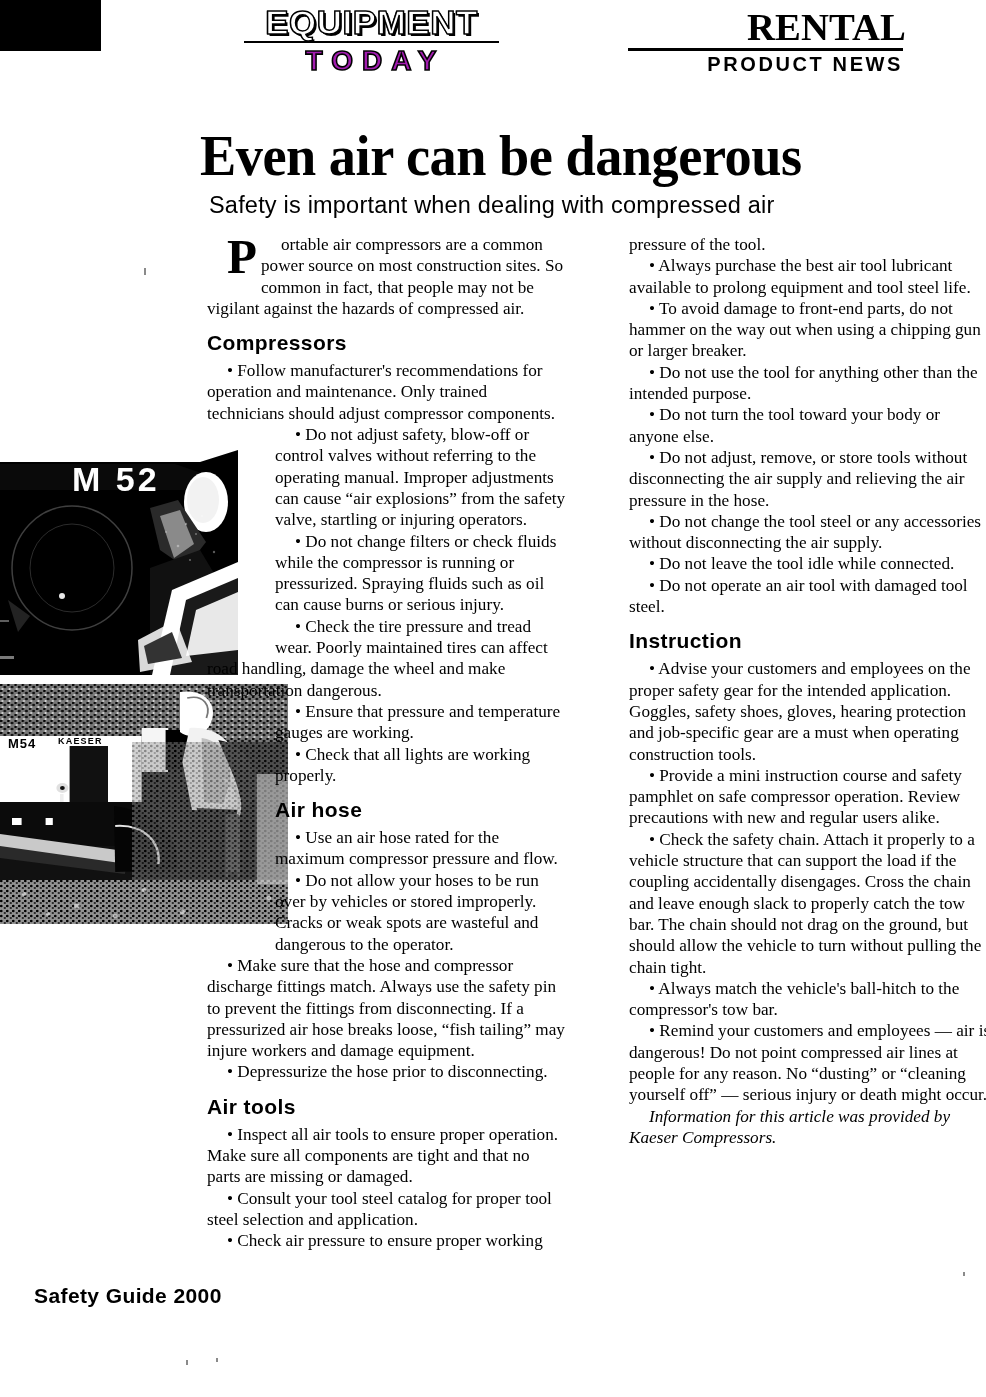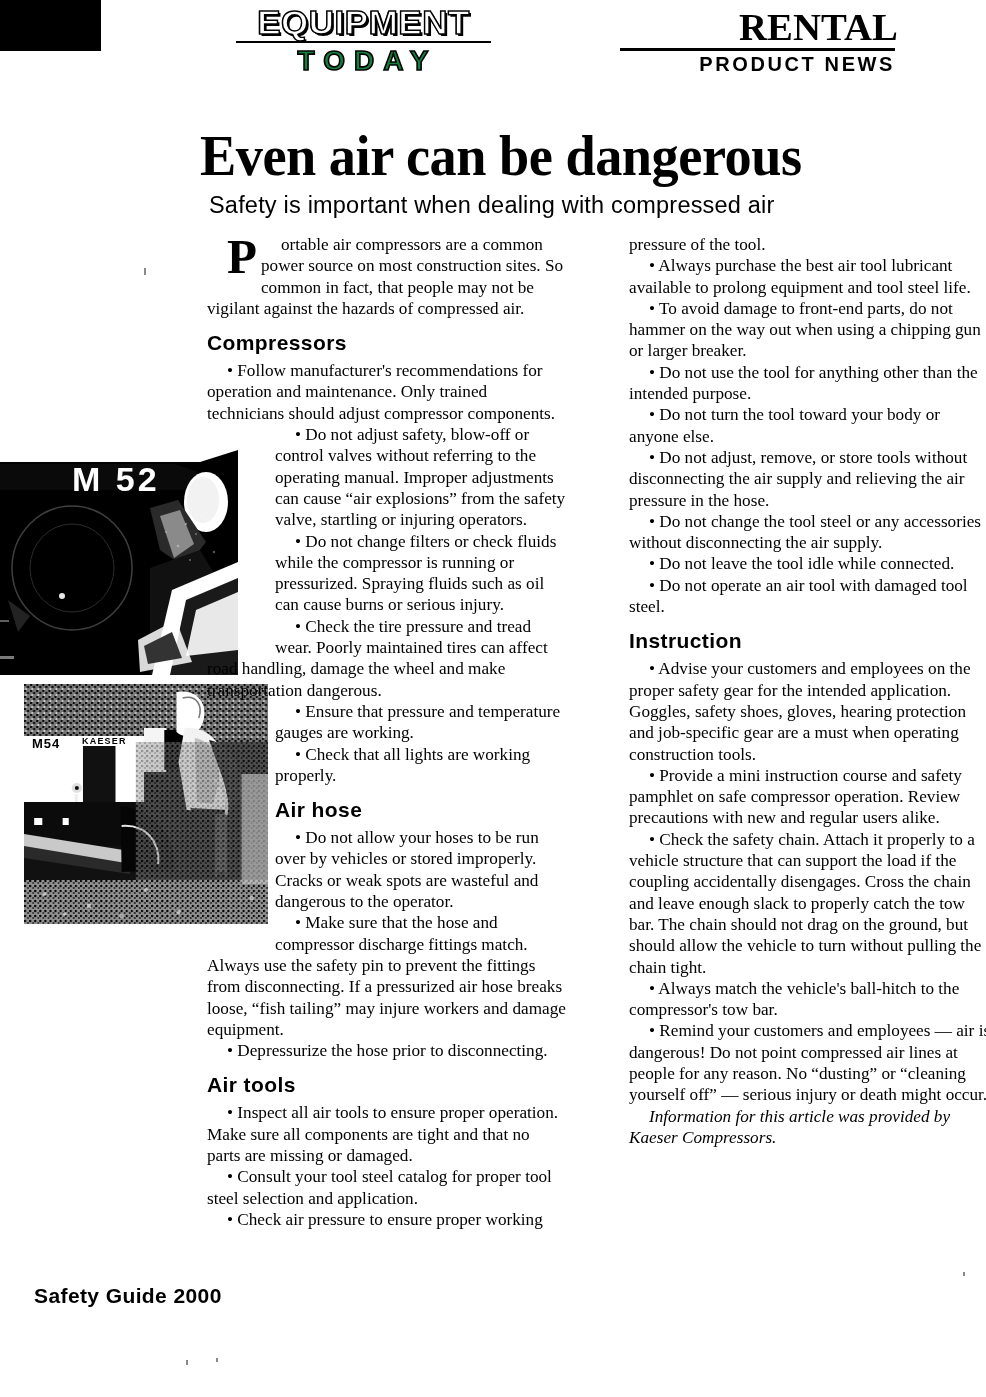--- a/index.html
+++ b/index.html
@@ -28,21 +28,21 @@
   .scan-speck {
     position: absolute;
     background: #8a8a8a;
     width: 2px;
     height: 7px;
   }
 
   
   .masthead {
     position: absolute;
-    left: 8px;
+    left: 16px;
     top: 0;
     width: 855px;
     height: 92px;
   }
   .logo-equipment {
     position: absolute;
     left: 228px;
     top: 6px;
     width: 255px;
     text-align: center;
@@ -65,21 +65,21 @@
     height: 2px;
     background: #000;
     margin: 1px 0 3px 0;
   }
   .logo-equipment .word2 {
     font-family: "Liberation Sans", sans-serif;
     font-weight: bold;
     font-size: 28px;
     letter-spacing: 9px;
     line-height: 30px;
-    color: #15803d;
+    color: #a21caf;
     -webkit-text-stroke: 1.6px #000;
     display: block;
     padding-left: 8px;
   }
   .logo-rental {
     position: absolute;
     left: 612px;
     top: 8px;
     width: 275px;
     text-align: right;
@@ -136,21 +136,21 @@
     white-space: nowrap;
   }
 
   
   .photo {
     position: absolute;
     overflow: hidden;
     background: #0369a1;
   }
   #photo-compressor-closeup { left: 0px;  top: 450px; width: 238px; height: 225px; }
-  #photo-worker-jobsite     { left: 0px;  top: 684px; width: 244px; height: 240px; margin-left: 24px; }
+  #photo-worker-jobsite     { left: 0px;  top: 684px; width: 288px; height: 240px; }
   .photo svg { display: block; width: 100%; height: 100%; }
   .photo-label {
     position: absolute;
     font-family: "Liberation Sans", sans-serif;
     font-weight: bold;
     color: #ffffff;
     pointer-events: none;
   }
   #label-m52 { left: 72px; top: 10px; font-size: 34px; letter-spacing: 3px; }
   #label-m54 { left: 8px;  top: 52px; font-size: 13px; letter-spacing: 1px; color:#000; }
@@ -373,20 +373,21 @@
   <div class="wrap-shape-a"></div>
   <p>• Do not adjust safety, blow-off or control valves without referring to the operating manual. Improper adjustments can cause “air explosions” from the safety valve, startling or injuring operators.</p>
   <p>• Do not change filters or check fluids while the compressor is running or pressurized. Spraying fluids such as oil can cause burns or serious injury.</p>
   <p>• Check the tire pressure and tread wear. Poorly maintained tires can affect road handling, damage the wheel and make transportation dangerous.</p>
 
   <div class="wrap-shape-b"></div>
   <p>• Ensure that pressure and temperature gauges are working.</p>
   <p>• Check that all lights are working properly.</p>
 
   <h3 class="sect-head">Air hose</h3>
+  <p>• Use an air hose rated for the maximum compressor pressure and flow.</p>
   <p>• Do not allow your hoses to be run over by vehicles or stored improperly. Cracks or weak spots are wasteful and dangerous to the operator.</p>
   <p>• Make sure that the hose and compressor discharge fittings match. Always use the safety pin to prevent the fittings from disconnecting. If a pressurized air hose breaks loose, “fish tailing” may injure workers and damage equipment.</p>
   <p>• Depressurize the hose prior to disconnecting.</p>
 
   <h3 class="sect-head">Air tools</h3>
   <p>• Inspect all air tools to ensure proper operation.  Make sure all components are tight and that no parts are missing or damaged.</p>
   <p>• Consult your tool steel catalog for proper tool steel selection and application.</p>
   <p>• Check air pressure to ensure proper working</p>
 </div>
 

